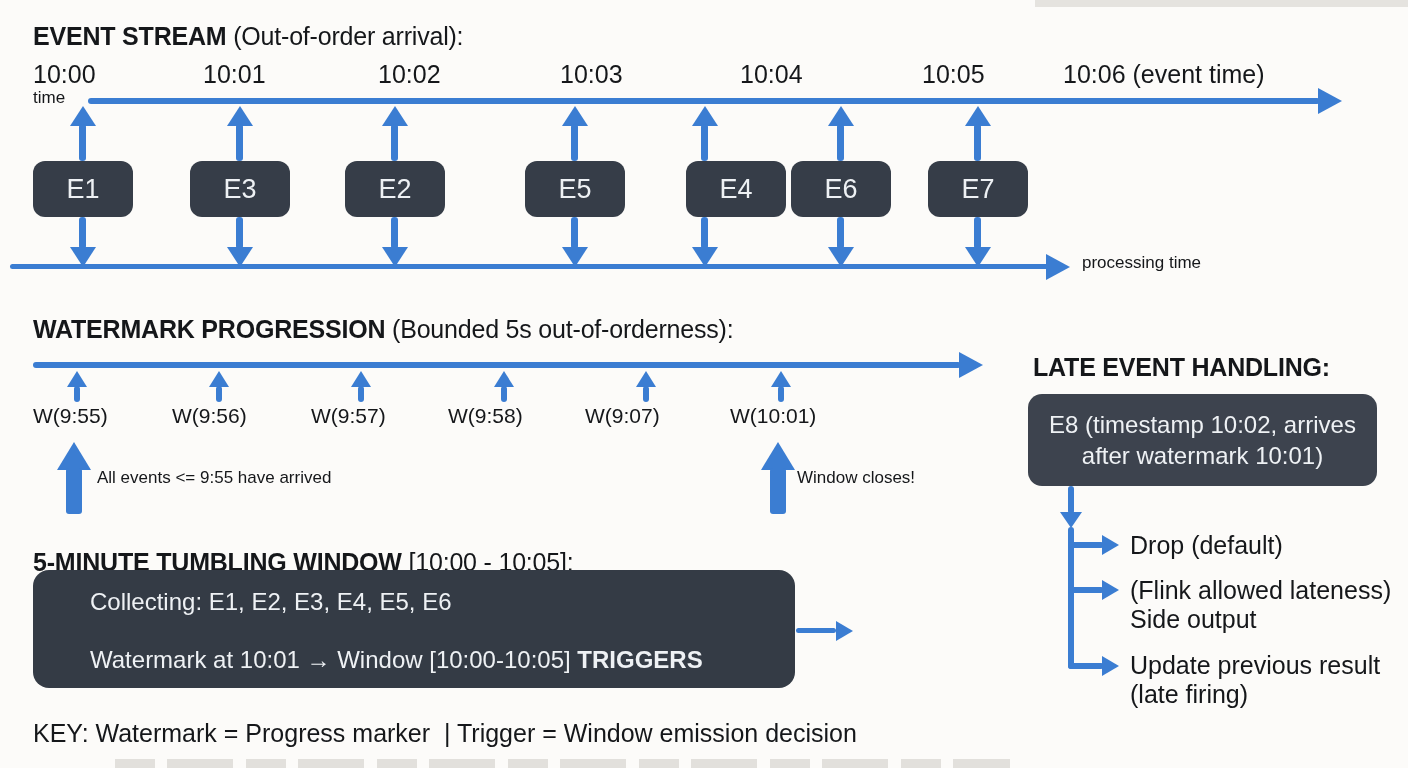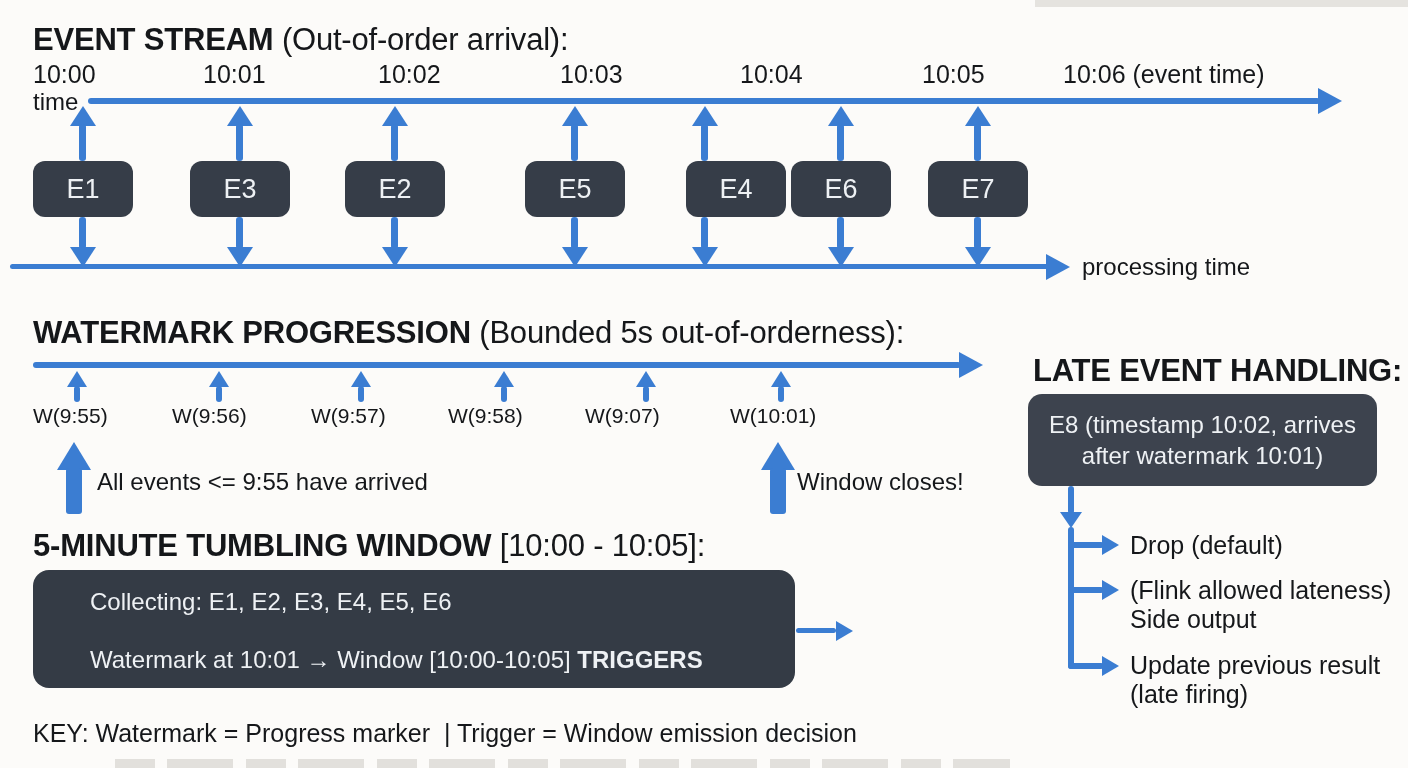--- a/index.html
+++ b/index.html
@@ -1,20 +1,20 @@
 <!DOCTYPE html>
 <html><head>
 <meta charset="utf-8">
 <style>
   html,body{margin:0;padding:0;background:#fcfbf9;}
   .canvas{position:relative;width:1408px;height:768px;background:#fcfbf9;overflow:hidden;
           font-family:"Liberation Sans",sans-serif;color:#15171a;}
-  .heading{position:absolute;font-size:31px;letter-spacing:-0.2px;white-space:nowrap;}
+  .heading{position:absolute;font-size:25px;letter-spacing:-0.2px;white-space:nowrap;}
   .heading b{font-weight:700;}
-  .label{position:absolute;font-size:24px;white-space:nowrap;}
+  .label{position:absolute;font-size:17px;white-space:nowrap;}
   .tick{position:absolute;font-size:25px;white-space:nowrap;top:60px;}
   .wm-label{position:absolute;font-size:21px;white-space:nowrap;top:404px;}
   .hline{position:absolute;background:#3b7dd2;height:6px;border-radius:3px;}
   .vline{position:absolute;background:#3b7dd2;width:7px;border-radius:3px;}
   .tri{position:absolute;width:0;height:0;}
   .tri-right{border-left:24px solid #3b7dd2;border-top:13px solid transparent;border-bottom:13px solid transparent;}
   .tri-right-sm{border-left:17px solid #3b7dd2;border-top:10px solid transparent;border-bottom:10px solid transparent;}
   .tri-up{border-bottom:20px solid #3b7dd2;border-left:13px solid transparent;border-right:13px solid transparent;}
   .tri-up-sm{border-bottom:16px solid #3b7dd2;border-left:10px solid transparent;border-right:10px solid transparent;}
   .tri-up-fat{border-bottom:28px solid #3b7dd2;border-left:17px solid transparent;border-right:17px solid transparent;}
@@ -135,21 +135,21 @@
   <div class="wm-label" style="left:730px">W(10:01)</div>
 
   <div class="tri tri-up-fat" style="left:57px;top:442px"></div>
   <div class="vline" style="left:66px;top:468px;height:46px;width:16px"></div>
   <div class="label" style="left:97px;top:468px">All events &lt;= 9:55 have arrived</div>
 
   <div class="tri tri-up-fat" style="left:761px;top:442px"></div>
   <div class="vline" style="left:770px;top:468px;height:46px;width:16px"></div>
   <div class="label" style="left:797px;top:468px">Window closes!</div>
 
-  <div class="heading" style="left:33px;top:528px">
+  <div class="heading" style="left:33px;top:548px">
     <b>5-MINUTE TUMBLING WINDOW</b><span> [10:00 - 10:05]:</span>
   </div>
 
   <div class="bigbox">
     <div class="bb-line" style="top:18px">Collecting: E1, E2, E3, E4, E5, E6</div>
     <div class="bb-line" style="top:76px">
       <span>Watermark at 10:01 → Window [10:00-10:05] </span><b>TRIGGERS</b>
     </div>
   </div>
 

